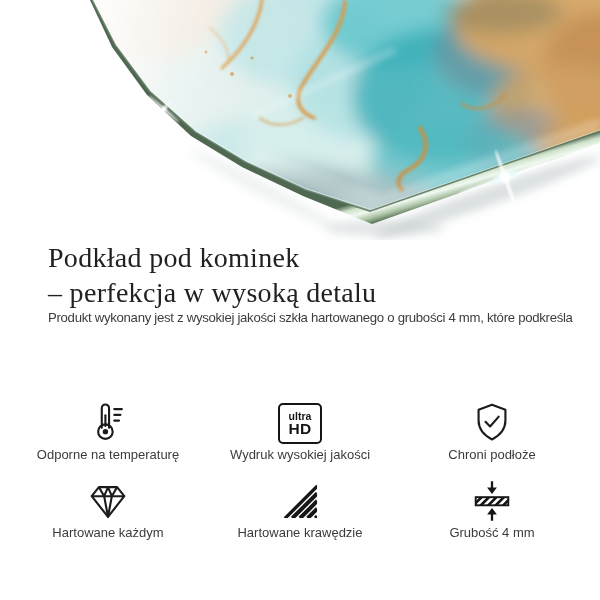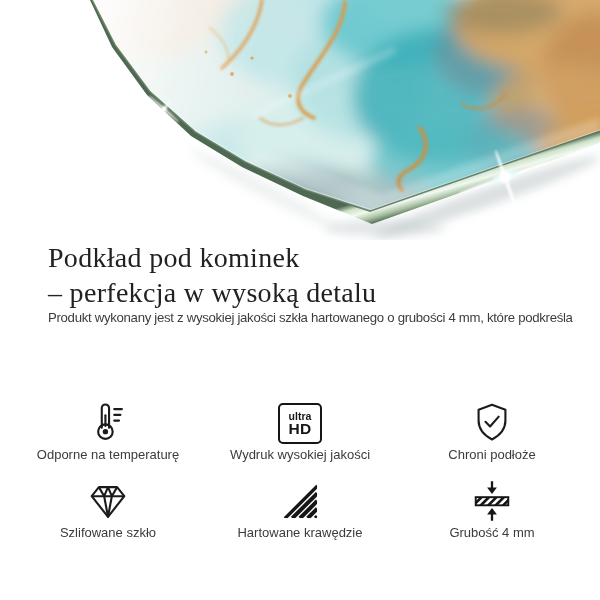--- a/index.html
+++ b/index.html
@@ -180,21 +180,21 @@
     <div class="icon-box">
       <svg width="46" height="46" viewBox="0 0 48 48">
         <g class="ic" stroke-width="2" stroke-linejoin="round">
           <path d="M14.5,9.5 H33.5 L41,19 L24,40.5 L7,19 Z"></path>
           <path d="M7,19 H41"></path>
           <path d="M14.5,9.5 L20,19 L24,9.5 L28,19 L33.5,9.5"></path>
           <path d="M20,19 L24,40.5 L28,19"></path>
         </g>
       </svg>
     </div>
-    <div class="feature-label">Szlifowane szkło</div>
+    <div class="feature-label">Hartowane każdym</div>
   </div>
 
   <div class="feature">
     <div class="icon-box">
       <svg width="46" height="46" viewBox="0 0 48 48">
         <defs>
             <clipPath id="pe-clip">
               <path d="M6,42 L42,6 L42,42 Z"></path>
             </clipPath>
           </defs>

